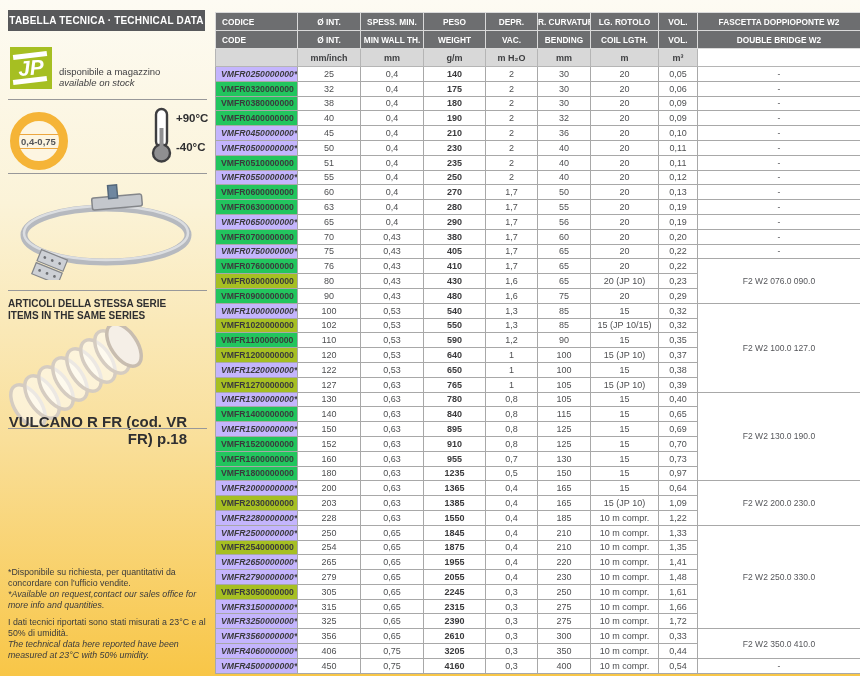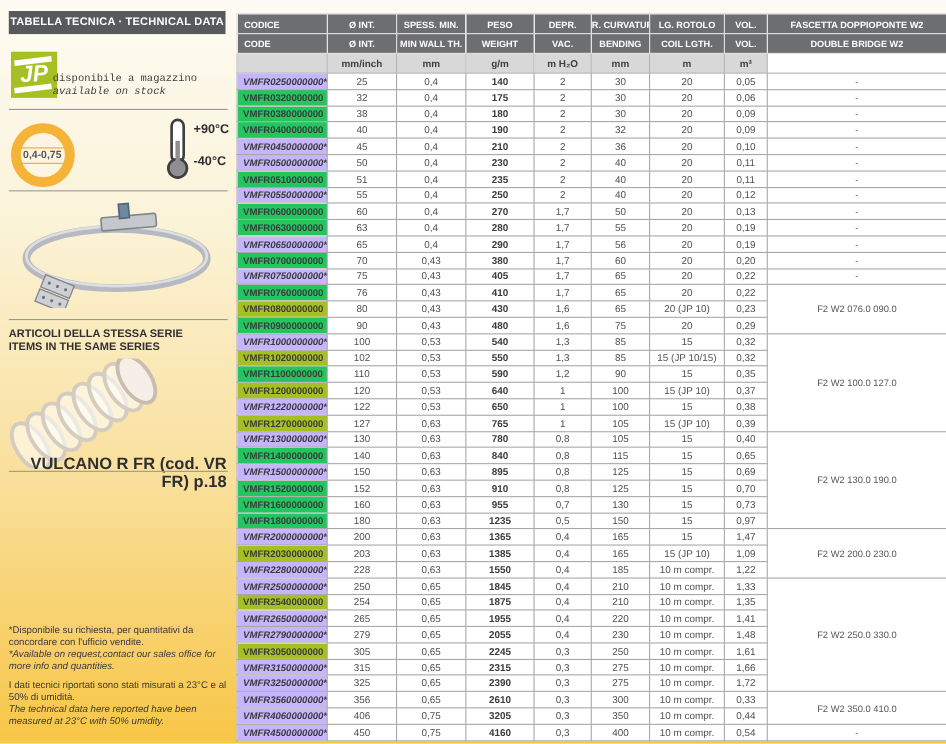--- a/index.html
+++ b/index.html
@@ -2,30 +2,30 @@
 <html><head>
 <meta charset="utf-8">
 <style>
   html,body{margin:0;padding:0;}
   body{
     width:860px;height:676px;position:relative;overflow:hidden;
     font-family:"Liberation Sans",sans-serif;
     background:linear-gradient(180deg,#fdfbf3 0%,#fbf3d8 30%,#f9df9a 65%,#f8c647 100%);
   }
   
-  .sidebar{position:absolute;left:0;top:0;width:195px;height:676px;padding-left:19px;}
+  .sidebar{position:absolute;left:0;top:0;width:195px;height:676px;}
   .title-box{position:absolute;left:8px;top:10px;width:197px;height:21px;background:#58595b;
     color:#fff;font-weight:bold;font-size:10px;letter-spacing:.2px;display:flex;align-items:center;
     justify-content:center;box-sizing:border-box;}
   .jp-logo{position:absolute;left:10px;top:47px;width:42px;height:42px;background:#a6bf22;overflow:hidden;}
   .jp-logo .bar{position:absolute;left:3px;width:34px;height:5px;background:#fff;transform:rotate(-7deg);}
   .jp-logo .bar.top{top:6px;} .jp-logo .bar.bot{top:31px;}
   .jp-logo span{position:absolute;left:0;top:9px;width:100%;text-align:center;color:#fff;
     font-weight:bold;font-style:italic;font-size:21px;line-height:24px;transform:rotate(-4deg);}
-  .stock-text{position:absolute;left:48px;top:66px;font-size:9.5px;color:#3f3f41;line-height:11px;font-family:Liberation Mono, monospace;}
+  .stock-text{position:absolute;left:59px;top:66px;font-size:9.5px;color:#3f3f41;line-height:11px;}
   .stock-text .en{font-style:italic;}
   .divider{position:absolute;left:8px;width:199px;height:1px;background:#98989a;}
   .badge{position:absolute;left:10px;top:112px;width:40px;height:40px;border-radius:50%;
     border:9px solid #f5b437;background:#fdf5e1;display:flex;align-items:center;}
   .badge span{font-size:9.5px;font-weight:bold;color:#55565a;border-top:1px solid #eca63f;
     border-bottom:1px solid #eca63f;padding:1px 2px;}
   .thermo{position:absolute;left:146px;top:106px;}
   .temp-max{position:absolute;left:176px;top:112px;font-size:11.5px;font-weight:bold;color:#2f2f31;}
   .temp-min{position:absolute;left:176px;top:141px;font-size:11.5px;font-weight:bold;color:#2f2f31;}
   .clamp-img{position:absolute;left:6px;top:180px;}
@@ -483,21 +483,21 @@
           <td>0,97</td>
         </tr>
         <tr>
           <td class="c-code hl-p">VMFR2000000000*</td>
           <td>200</td>
           <td>0,63</td>
           <td class="c-bold">1365</td>
           <td>0,4</td>
           <td>165</td>
           <td>15</td>
-          <td>1,47</td>
+          <td>0,64</td>
           <td class="c-clamp" rowspan="3">F2 W2 200.0 230.0</td>
         </tr>
         <tr>
           <td class="c-code hl-g">VMFR2030000000</td>
           <td>203</td>
           <td>0,63</td>
           <td class="c-bold">1385</td>
           <td>0,4</td>
           <td>165</td>
           <td>15 (JP 10)</td>

